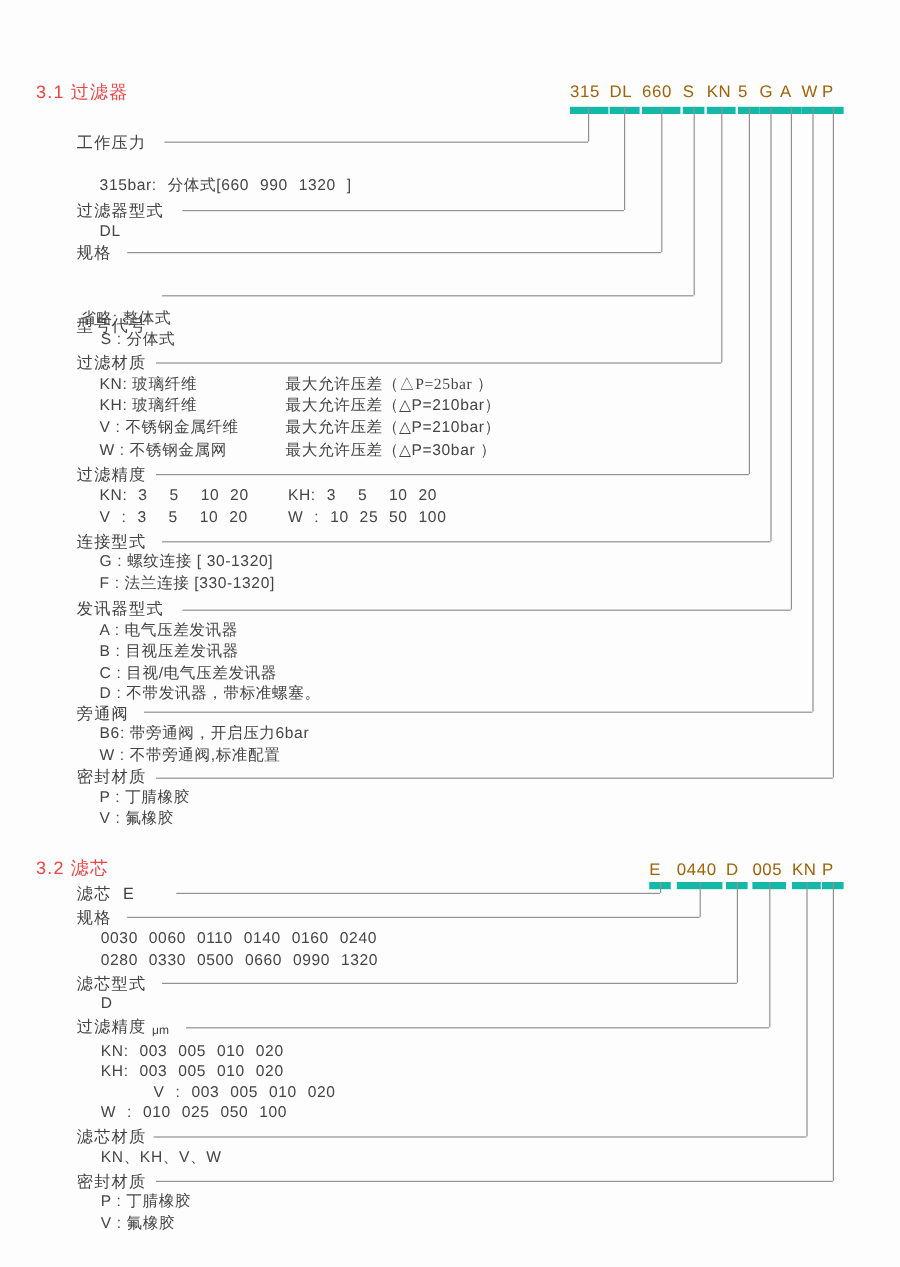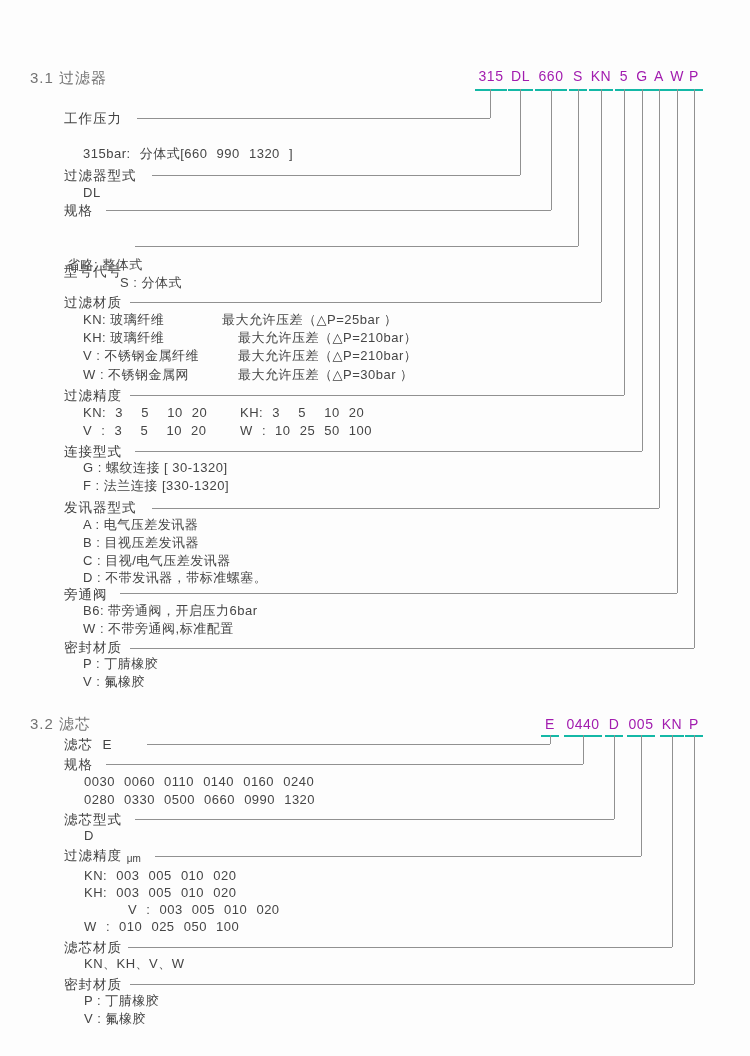--- a/index.html
+++ b/index.html
@@ -3,27 +3,27 @@
 <meta charset="utf-8">
 <style>
   html,body{margin:0;padding:0;background:#e8e8e8;}
   .page{
     position:relative;width:750px;height:1056px;background:#fdfdfd;
     font-family:"Liberation Sans","DejaVu Sans",sans-serif;
     color:#3f3f3f;overflow:hidden;margin:0 auto;
   }
   .t{position:absolute;white-space:pre;line-height:1.15;}
   .title{font-size:19px;letter-spacing:1px;color:#383838;}
-  .sect{font-size:15px;letter-spacing:1px;color:#737373;}
+  .sect{font-size:15px;letter-spacing:1px;color:#ef4444;}
   .lbl{font-size:13.5px;letter-spacing:1px;color:#424242;}
   .sub{font-size:13px;letter-spacing:.5px;color:#454545;}
   .num{word-spacing:5px;}
   .code{
     position:absolute;top:68px;height:21px;font-size:14px;letter-spacing:.5px;
-    text-align:center;border-bottom:2px solid #14b8a6;color:#a21caf;
+    text-align:left;border-bottom:6px solid #14b8a6;color:#a16207;
   }
   .code2{top:716px;height:19px;}
   .hl{position:absolute;height:1px;background:#919191;}
   .vl{position:absolute;width:1px;background:#919191;}
   .unit{font-size:10px;letter-spacing:0;vertical-align:-2px;}
 </style>
 </head>
 <body>
 
 <div class="page">
@@ -67,25 +67,25 @@
   <div class="t lbl" style="left:64px;top:111px;">工作压力</div>
   <div class="t sub num" style="left:83px;top:147px;">315bar: 分体式[660 990 1320 ]</div>
 
   <div class="t lbl" style="left:64px;top:168px;">过滤器型式</div>
   <div class="t sub" style="left:83px;top:186px;">DL</div>
 
   <div class="t lbl" style="left:64px;top:203px;">规格</div>
 
   <div class="t lbl" style="left:64px;top:239px;margin-top:25px;">型号代号</div>
   <div class="t sub" style="left:67px;top:258px;">省略: 整体式</div>
-  <div class="t sub" style="left:84px;top:276px;margin-left:36px;">S : 分体式</div>
+  <div class="t sub" style="left:84px;top:276px;">S : 分体式</div>
 
   <div class="t lbl" style="left:64px;top:295px;">过滤材质</div>
   <div class="t sub" style="left:83px;top:313px;">KN: 玻璃纤维</div>
-  <div class="t sub" style="left:222px;top:313px;">最大允许压差（△P=25bar ）</div>
+  <div class="t sub" style="left:238px;top:313px;font-family:Liberation Serif, serif;">最大允许压差（△P=25bar ）</div>
   <div class="t sub" style="left:83px;top:331px;">KH: 玻璃纤维</div>
   <div class="t sub" style="left:238px;top:331px;">最大允许压差（△P=210bar）</div>
   <div class="t sub" style="left:83px;top:349px;">V : 不锈钢金属纤维</div>
   <div class="t sub" style="left:238px;top:349px;">最大允许压差（△P=210bar）</div>
   <div class="t sub" style="left:83px;top:368px;">W : 不锈钢金属网</div>
   <div class="t sub" style="left:238px;top:368px;">最大允许压差（△P=30bar ）</div>
 
   <div class="t lbl" style="left:64px;top:388px;">过滤精度</div>
   <div class="t sub num" style="left:83px;top:406px;">KN: 3  5  10 20</div>
   <div class="t sub num" style="left:240px;top:406px;">KH: 3  5  10 20</div>

